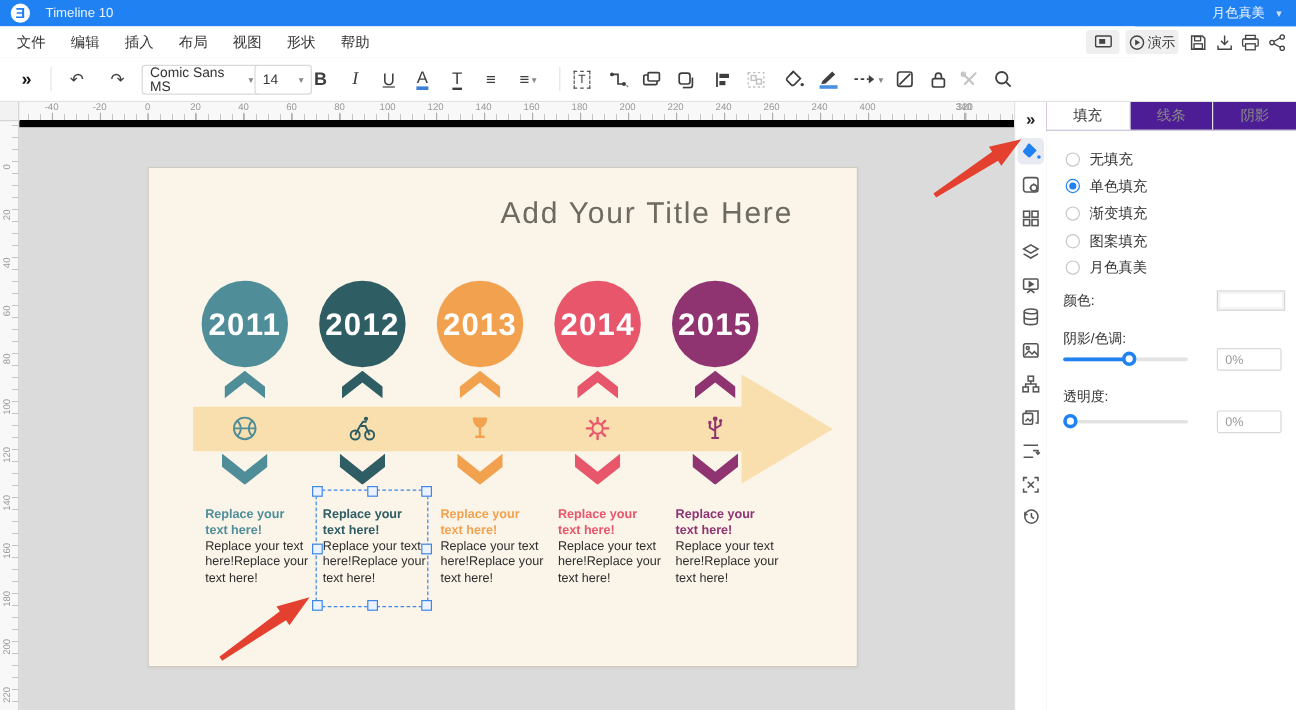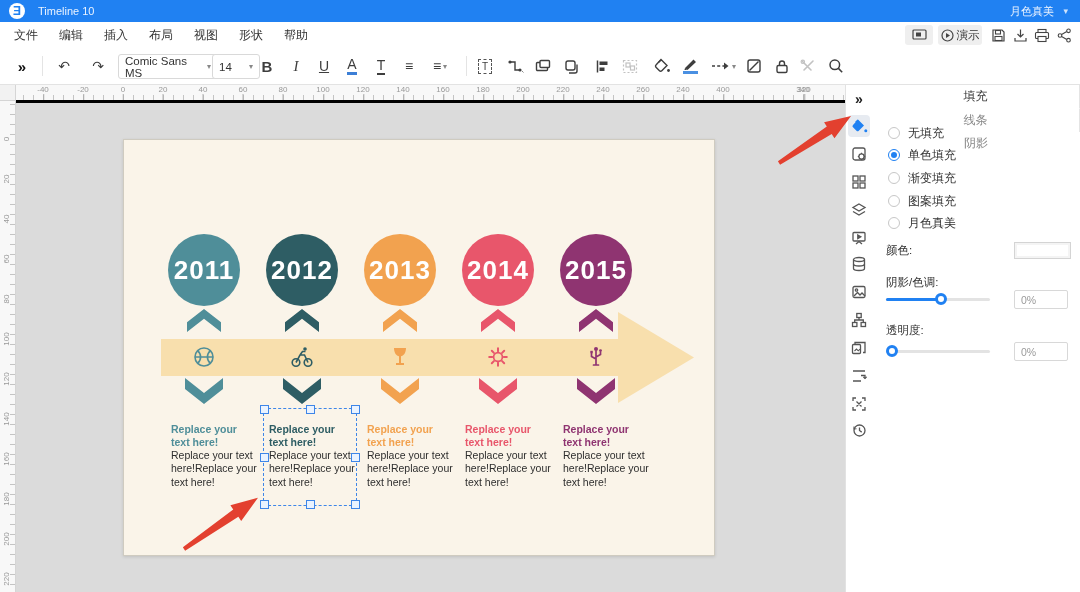--- a/index.html
+++ b/index.html
@@ -29,21 +29,21 @@
          display:flex;align-items:center;font-size:11.5px;color:#333;padding:0 6px;justify-content:space-between;}
   .combo .car{color:#888;font-size:8px;margin-left:6px;}
   .bold-b{font-weight:bold;font-size:15px;}
   .ital-i{font-style:italic;font-family:"Liberation Serif","DejaVu Serif",serif;font-size:15px;}
   .under-u{text-decoration:underline;font-size:14px;}
   .fcolor-a{font-size:14px;border-bottom:3px solid #3C7FD6;line-height:15px;}
   .tmark{font-size:14px;border-bottom:2px solid #3E3E3E;line-height:15px;}
   .penline{border-bottom:3px solid #4A90E2;line-height:14px;padding-bottom:1px;}
   
   .workspace{position:absolute;left:0;top:85px;width:1080px;height:507px;background:#DBDBDB;}
-  .ruler-top{position:absolute;left:0;top:0;width:845px;height:15px;background:#F8F8F8;border-bottom:3px solid #000000;text-decoration:underline;}
+  .ruler-top{position:absolute;left:0;top:0;width:845px;height:15px;background:#F8F8F8;border-bottom:6px solid #000000;text-decoration:underline;}
   .ruler-top .ticks{position:absolute;left:3px;right:0;bottom:0;height:5px;
       background:repeating-linear-gradient(to right,#C4C4C4 0 1px,transparent 1px 10px);}
   .rl{position:absolute;top:0;font-size:8px;color:#999;transform:translateX(-50%);}
   .rl::after{content:'';position:absolute;left:50%;top:9px;height:6px;width:1px;background:#ADADAD;}
   .ruler-left{position:absolute;left:0;top:15px;width:15px;height:492px;background:#F8F8F8;border-right:1px solid #D5D5D5;}
   .ruler-left .ticks{position:absolute;top:4px;bottom:0;right:0;width:5px;
       background:repeating-linear-gradient(to bottom,#C4C4C4 0 1px,transparent 1px 10px);}
   .rv{position:absolute;left:-2px;width:15px;height:10px;font-size:8px;color:#999;
       display:flex;align-items:center;justify-content:center;transform:rotate(-90deg);margin-top:-5px;}
   .corner{position:absolute;left:0;top:0;width:15px;height:15px;background:#F2F2F2;border-right:1px solid #D5D5D5;border-bottom:1px solid #D5D5D5;}
@@ -67,21 +67,21 @@
   
   .selbox{position:absolute;left:139px;top:268px;width:92px;height:96px;border:1.5px dashed #3E86E8;z-index:5;}
   .hnd{position:absolute;width:7px;height:7px;background:#EAF3FF;border:1px solid #3E86E8;}
   
   .iconstrip{position:absolute;left:845px;top:0;width:26px;height:507px;background:#fff;
         border-left:1px solid #E2E2E2;border-right:1px solid #E2E2E2;}
   .strip-ic{position:absolute;left:2px;width:22px;height:22px;display:flex;align-items:center;justify-content:center;color:#555;}
   .strip-ic.active{background:#E7EBF1;border-radius:4px;color:#2081F2;}
   
   .panel{position:absolute;left:872px;top:0;width:208px;height:507px;background:#fff;}
-  .tabs{position:absolute;left:0;top:0;width:208px;height:23px;background:#4c1d95;border-bottom:1px solid #E8E8E8;display:flex;flex-direction:column;}
+  .tabs{position:absolute;left:0;top:0;width:208px;height:23px;background:#4c1d95;border-bottom:1px solid #E8E8E8;display:flex;}
   .tab{flex:1;text-align:center;line-height:23px;font-size:12px;color:#888;border-right:1px solid #E4E4E4;}
   .tab:last-child{border-right:none;}
   .tab.active{background:#fff;color:#333;border-bottom:1px solid #fff;}
   .radio-row{position:absolute;left:16px;height:16px;display:flex;align-items:center;font-size:12px;color:#333;}
   .rdot{width:12px;height:12px;border-radius:50%;border:1px solid #C7C7C7;background:#fff;margin-right:8px;box-sizing:border-box;}
   .radio-row.on .rdot{border:1px solid #2081F2;position:relative;}
   .radio-row.on .rdot::after{content:'';position:absolute;left:2px;top:2px;width:6px;height:6px;border-radius:50%;background:#2081F2;}
   .p-label{position:absolute;left:14px;font-size:11.5px;color:#333;text-align:center;}
   .swatch{position:absolute;left:142px;width:55px;height:15px;background:#fff;border:1px solid #D4D4D4;box-shadow:inset 0 0 0 2px #F4F4F4;}
   .slider{position:absolute;left:14px;width:104px;height:12px;}
@@ -305,20 +305,21 @@
         <span class="rv" style="top: 279px;">120</span>
         <span class="rv" style="top: 319px;">140</span>
         <span class="rv" style="top: 359px;">160</span>
         <span class="rv" style="top: 399px;">180</span>
         <span class="rv" style="top: 439px;">200</span>
         <span class="rv" style="top: 479px;">220</span>
       </div>
     <div class="corner"></div>
 
     <div class="page">
+      <div class="page-title">Add Your Title Here</div>
 
       <svg class="band-svg" width="590" height="415" viewBox="0 0 590 415">
         <path id="bandPath" d="M37 199 L494 199 L494 172 L570 217.5 L494 263 L494 236 L37 236 Z" fill="#F8DFAD"></path>
       </svg>
 
       <div class="tl-col c0" style="--c: #4F8E99;">
         <div class="tl-circle">2011</div>
         <div class="chev-up"></div>
         <div class="tl-icon">
           <svg width="24" height="24" viewBox="0 0 24 24">

